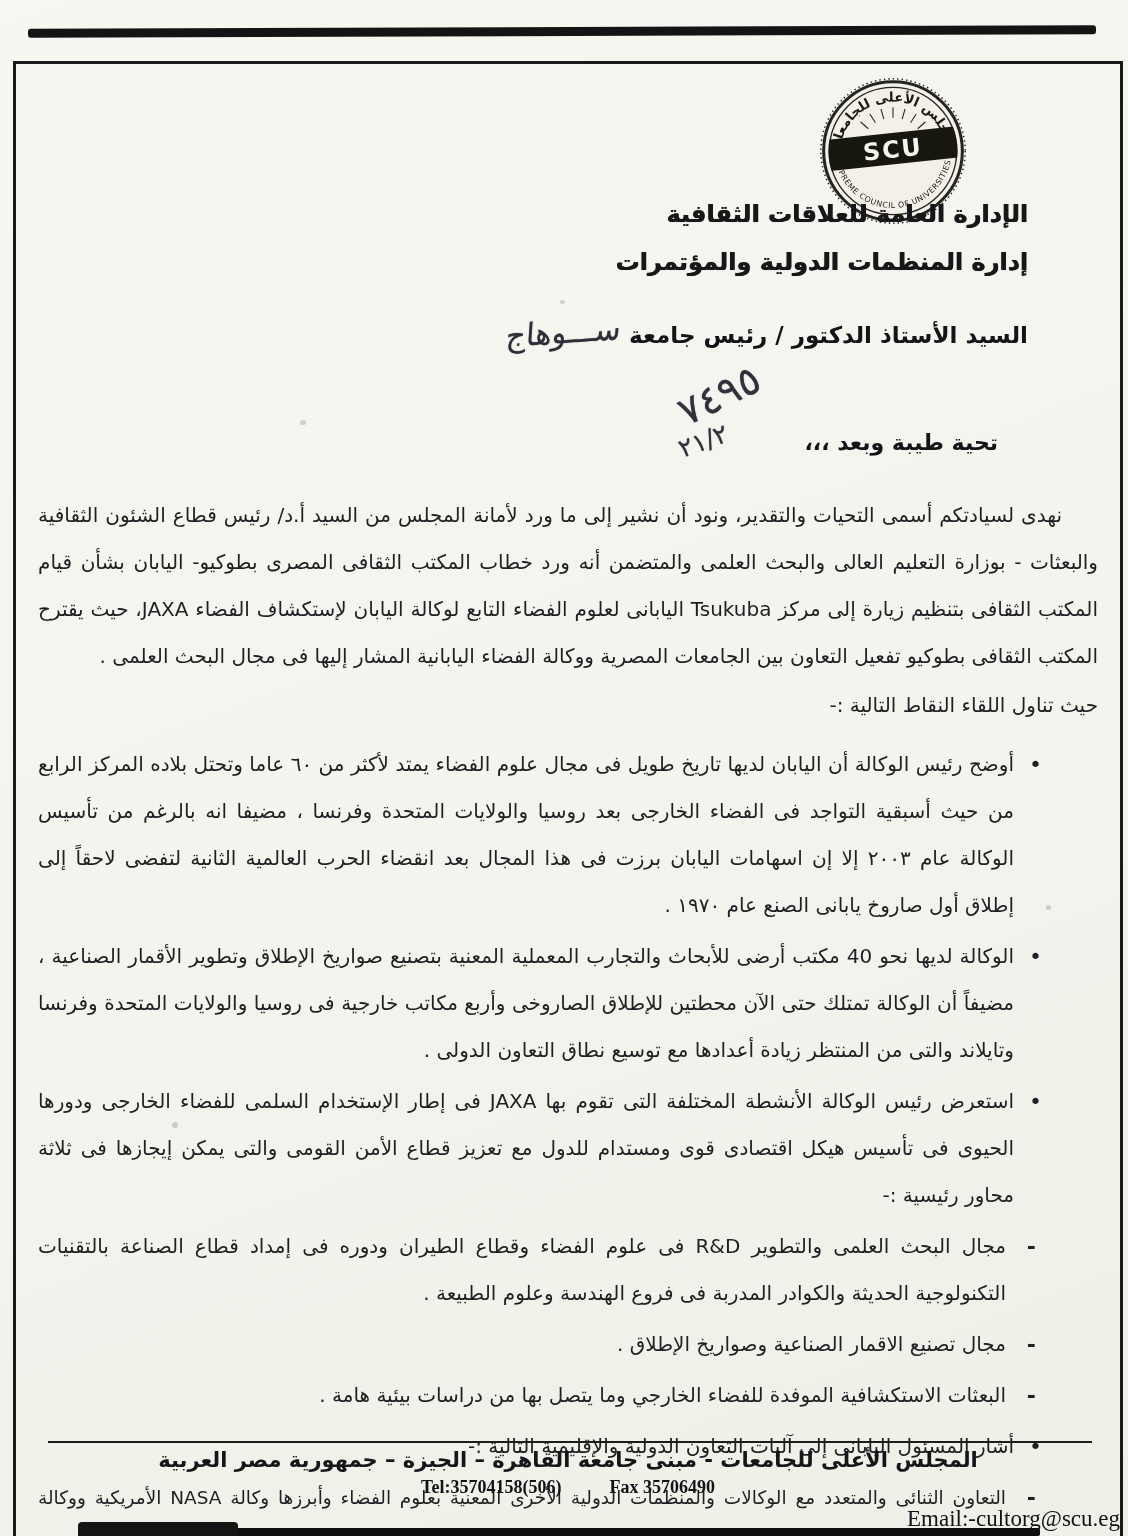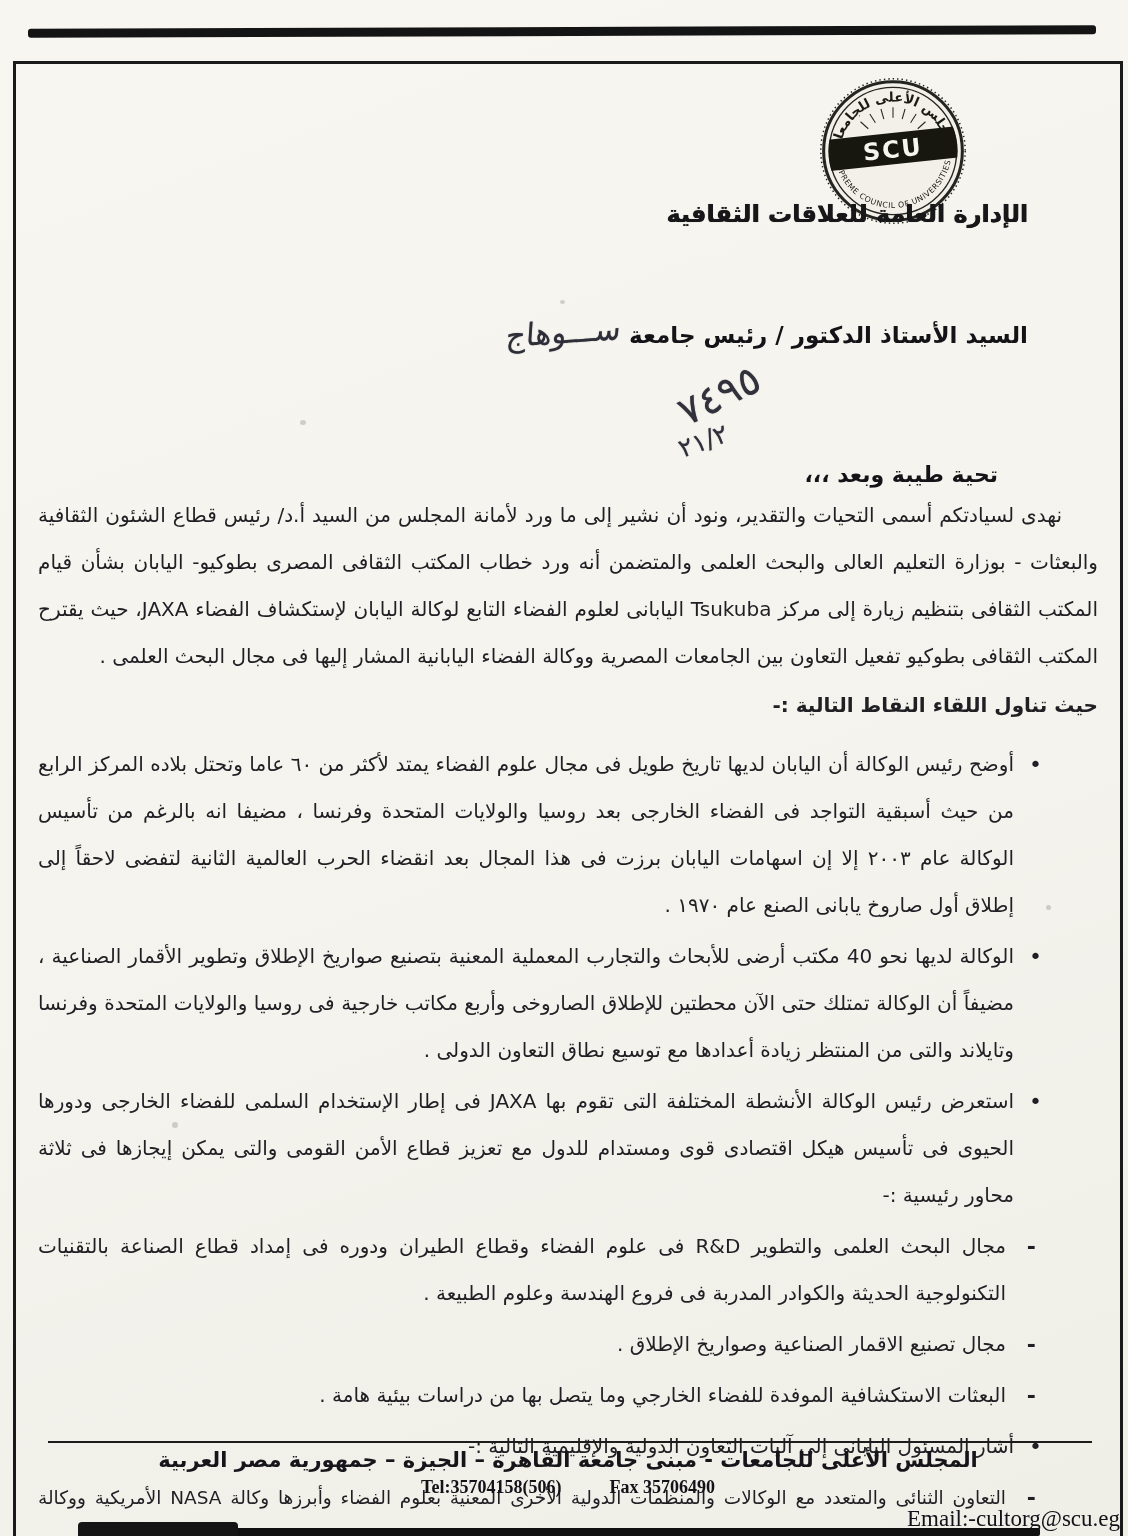--- a/index.html
+++ b/index.html
@@ -25,25 +25,25 @@
   
   .addressee{position:absolute;top:250px;right:92px;direction:rtl;font-size:23px;font-weight:bold;color:#141418;white-space:nowrap;}
   .handwritten{display:inline-block;font-weight:normal;font-size:31px;color:#2e2e38;
     transform:rotate(-4deg) skewX(-8deg);transform-origin:center;text-shadow:0 0 1px rgba(40,40,55,.55);margin-left:6px;}
   
   .hw-ref{position:absolute;left:660px;top:308px;font-size:40px;color:#31313b;transform:rotate(-26deg);
     text-shadow:0 0 1px rgba(45,45,60,.6);z-index:5;}
   .hw-date{position:absolute;left:662px;top:362px;font-size:26px;color:#31313b;transform:rotate(-20deg);
     text-shadow:0 0 1px rgba(45,45,60,.6);z-index:5;}
   
-  .greeting{position:absolute;top:366px;right:122px;direction:rtl;font-size:22px;font-weight:bold;color:#141418;margin-top:32px;}
+  .greeting{position:absolute;top:366px;right:122px;direction:rtl;font-size:22px;font-weight:bold;color:#141418;}
   
   .letter-body{position:absolute;top:428px;left:22px;right:22px;direction:rtl;font-size:20px;line-height:47px;color:#1f1f24;}
   .intro{text-align:justify;text-indent:36px;margin:0;}
-  .meeting-line{font-weight:bold;margin-top:2px;text-align:right;}
+  .meeting-line{font-weight:normal;margin-top:2px;text-align:right;}
   .pt-list{list-style:none;margin:12px 0 0 0;padding:0;}
   .pt{position:relative;margin:0 0 4px 0;}
   .pt.bullet{padding-right:84px;}
   .pt.dash{padding-right:92px;}
   .pt-text{display:block;text-align:justify;}
   .pt.last-wide .pt-text{font-size:18.5px;}
   .marker{position:absolute;top:0;line-height:47px;font-size:22px;color:#1f1f24;}
   .pt.bullet > .marker{right:56px;}
   .pt.dash > .marker{right:62px;font-weight:bold;}
   
@@ -94,20 +94,21 @@
         </g>
         <text x="80" y="87" text-anchor="middle" transform="rotate(-6 80 80)" font-family="DejaVu Sans" font-size="25" font-weight="bold" letter-spacing="2" fill="#f6f5ee">SCU</text>
         <text font-family="DejaVu Sans" font-size="8.2" letter-spacing="0.6" fill="#1b1b16">
           <textPath href="#arcBottom" startOffset="50%" text-anchor="middle">SUPREME COUNCIL OF UNIVERSITIES</textPath>
         </text>
       </svg>
     </div>
 
     <div class="dept">
       <div class="dept-line">الإدارة العامة للعلاقات الثقافية</div>
+      <div class="dept-line">إدارة المنظمات الدولية والمؤتمرات</div>
     </div>
 
     <div class="addressee">
       <span>السيد الأستاذ الدكتور /  رئيس جامعة</span>
       <span class="handwritten">ســـوهاج</span>
     </div>
 
     <div class="hw-ref">٧٤٩٥</div>
     <div class="hw-date">٢١/٢</div>
 

